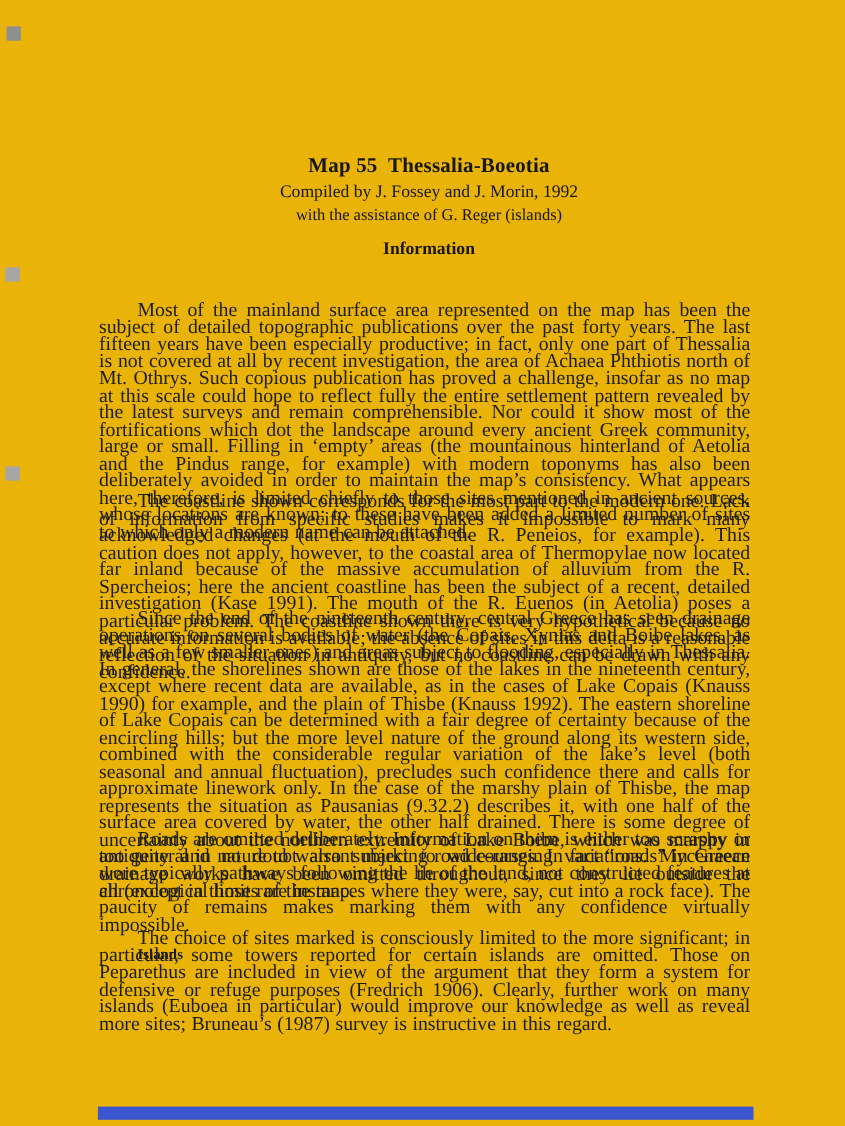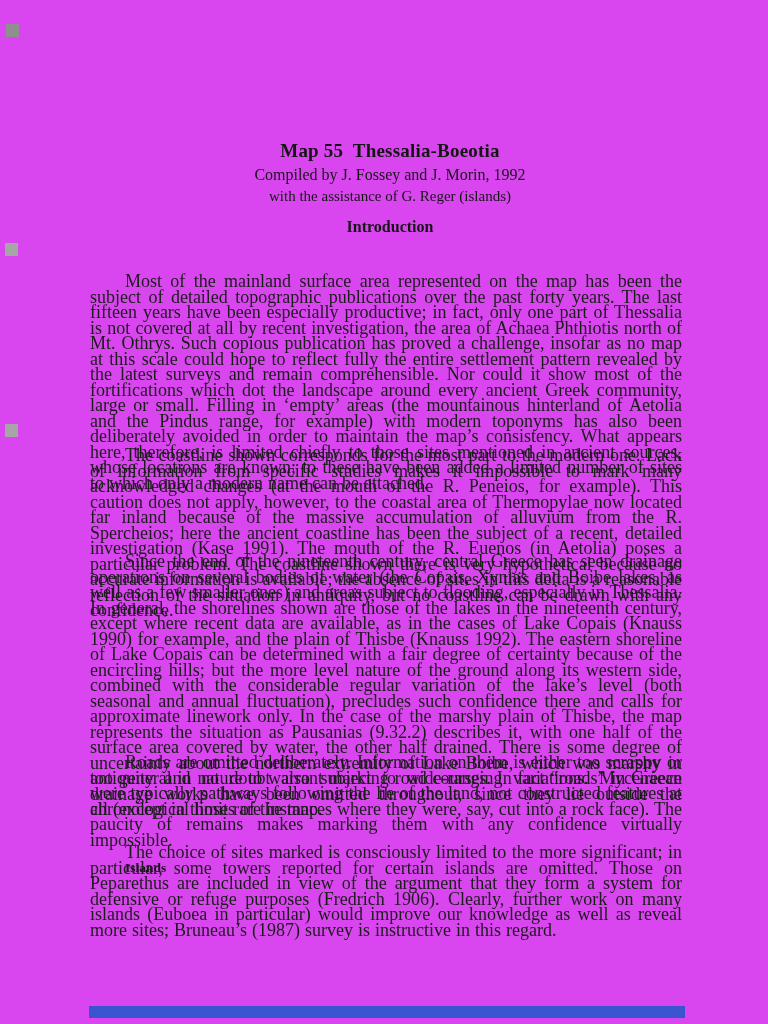--- a/index.html
+++ b/index.html
@@ -4,21 +4,21 @@
 <style>
   html, body {
     margin: 0;
     padding: 0;
     background: #ffffff;
   }
   .page {
     position: relative;
     width: 768px;
     height: 1024px;
-    background: #d946ef;
+    background: #eab308;
     overflow: hidden;
     font-family: "Liberation Serif", "DejaVu Serif", serif;
     color: #1f1f1f;
   }
   
   .head-line {
     position: absolute;
     left: 90px;
     width: 600px;
     text-align: center;
@@ -93,21 +93,21 @@
 
 <div class="page">
 
   <div class="edge-marker marker-1"></div>
   <div class="edge-marker marker-2"></div>
   <div class="edge-marker marker-3"></div>
 
   <div class="head-line doc-title">Map 55  Thessalia-Boeotia</div>
   <div class="head-line doc-byline">Compiled by J. Fossey and J. Morin, 1992</div>
   <div class="head-line doc-assistance">with the assistance of G. Reger (islands)</div>
-  <div class="head-line intro-heading">Introduction</div>
+  <div class="head-line intro-heading">Information</div>
 
   <div class="body-para p1">Most of the mainland surface area represented on the map has been the subject of detailed topographic publications over the past forty years. The last fifteen years have been especially productive; in fact, only one part of Thessalia is not covered at all by recent investigation, the area of Achaea Phthiotis north of Mt. Othrys. Such copious publication has proved a challenge, insofar as no map at this scale could hope to reflect fully the entire settlement pattern revealed by the latest surveys and remain comprehensible. Nor could it show most of the fortifications which dot the landscape around every ancient Greek community, large or small. Filling in ‘empty’ areas (the mountainous hinterland of Aetolia and the Pindus range, for example) with modern toponyms has also been deliberately avoided in order to maintain the map’s consistency. What appears here, therefore, is limited chiefly to those sites mentioned in ancient sources, whose locations are known; to these have been added a limited number of sites to which only a modern name can be attached.</div>
   <div class="body-para p2">The coastline shown corresponds for the most part to the modern one. Lack of information from specific studies makes it impossible to mark many acknowledged changes (at the mouth of the R. Peneios, for example). This caution does not apply, however, to the coastal area of Thermopylae now located far inland because of the massive accumulation of alluvium from the R. Spercheios; here the ancient coastline has been the subject of a recent, detailed investigation (Kase 1991). The mouth of the R. Euenos (in Aetolia) poses a particular problem. The coastline shown there is very hypothetical because no accurate information is available; the absence of sites in this delta is a reasonable reflection of the situation in antiquity, but no coastline can be drawn with any confidence.</div>
   <div class="body-para p3">Since the end of the nineteenth century, central Greece has seen drainage operations on several bodies of water (the Copais, Xynias and Boibe lakes, as well as a few smaller ones) and areas subject to flooding, especially in Thessalia. In general, the shorelines shown are those of the lakes in the nineteenth century, except where recent data are available, as in the cases of Lake Copais (Knauss 1990) for example, and the plain of Thisbe (Knauss 1992). The eastern shoreline of Lake Copais can be determined with a fair degree of certainty because of the encircling hills; but the more level nature of the ground along its western side, combined with the considerable regular variation of the lake’s level (both seasonal and annual fluctuation), precludes such confidence there and calls for approximate linework only. In the case of the marshy plain of Thisbe, the map represents the situation as Pausanias (9.32.2) describes it, with one half of the surface area covered by water, the other half drained. There is some degree of uncertainty about the northern extremity of Lake Boibe, which was marshy in antiquity and no doubt also subject to wide-ranging variations. Mycenaean drainage works have been omitted throughout, since they lie outside the chronological limits of the map.</div>
   <div class="body-para p4">Roads are omitted deliberately. Information on them is either too scrappy or too general in nature to warrant marking road courses. In fact “roads” in Greece were typically pathways following the lie of the land, not constructed features at all (except in those rare instances where they were, say, cut into a rock face). The paucity of remains makes marking them with any confidence virtually impossible.</div>
 
   <div class="islands-heading">Islands</div>
   <div class="body-para p5">The choice of sites marked is consciously limited to the more significant; in particular, some towers reported for certain islands are omitted. Those on Peparethus are included in view of the argument that they form a system for defensive or refuge purposes (Fredrich 1906). Clearly, further work on many islands (Euboea in particular) would improve our knowledge as well as reveal more sites; Bruneau’s (1987) survey is instructive in this regard.</div>
 
   <div class="bottom-bar"></div>

